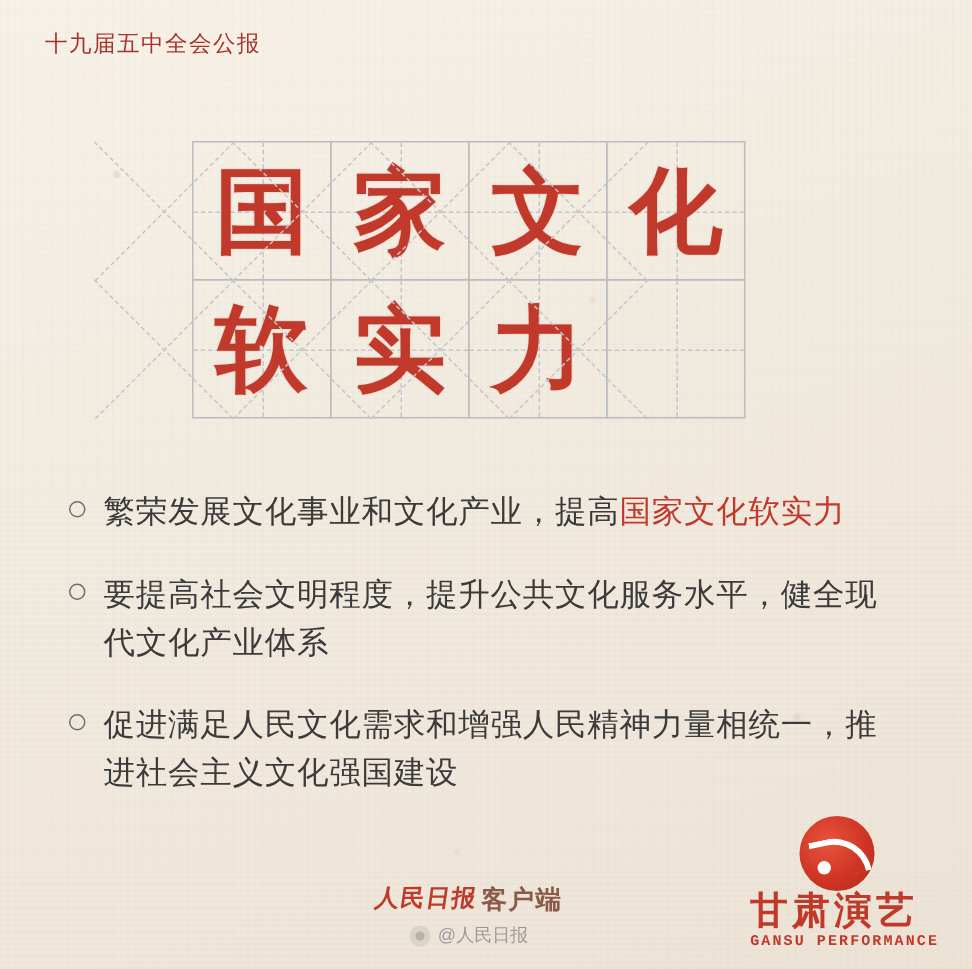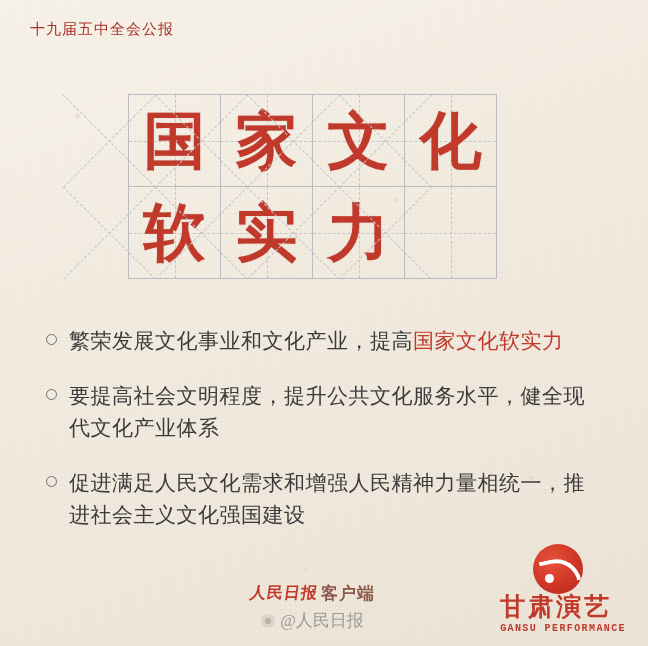--- a/index.html
+++ b/index.html
@@ -169,22 +169,22 @@
     margin-right: 3px;
     transform: skewX(-8deg);
   }
   .pd-logo .pd-sub {
     color: #8a5a4a;
   }
   .weibo-line {
     margin-top: 4px;
     display: flex;
     align-items: center;
-    font-family: Liberation Serif, serif;
-    font-size: 17px;
+    font-family: Liberation Sans, sans-serif;
+    font-size: 12px;
     color: #9a9a9a;
     justify-content: flex-end;
   }
   .weibo-eye {
     width: 14px;
     height: 14px;
     border-radius: 50%;
     background: #d9d4c9;
     margin-right: 5px;
     position: relative;

